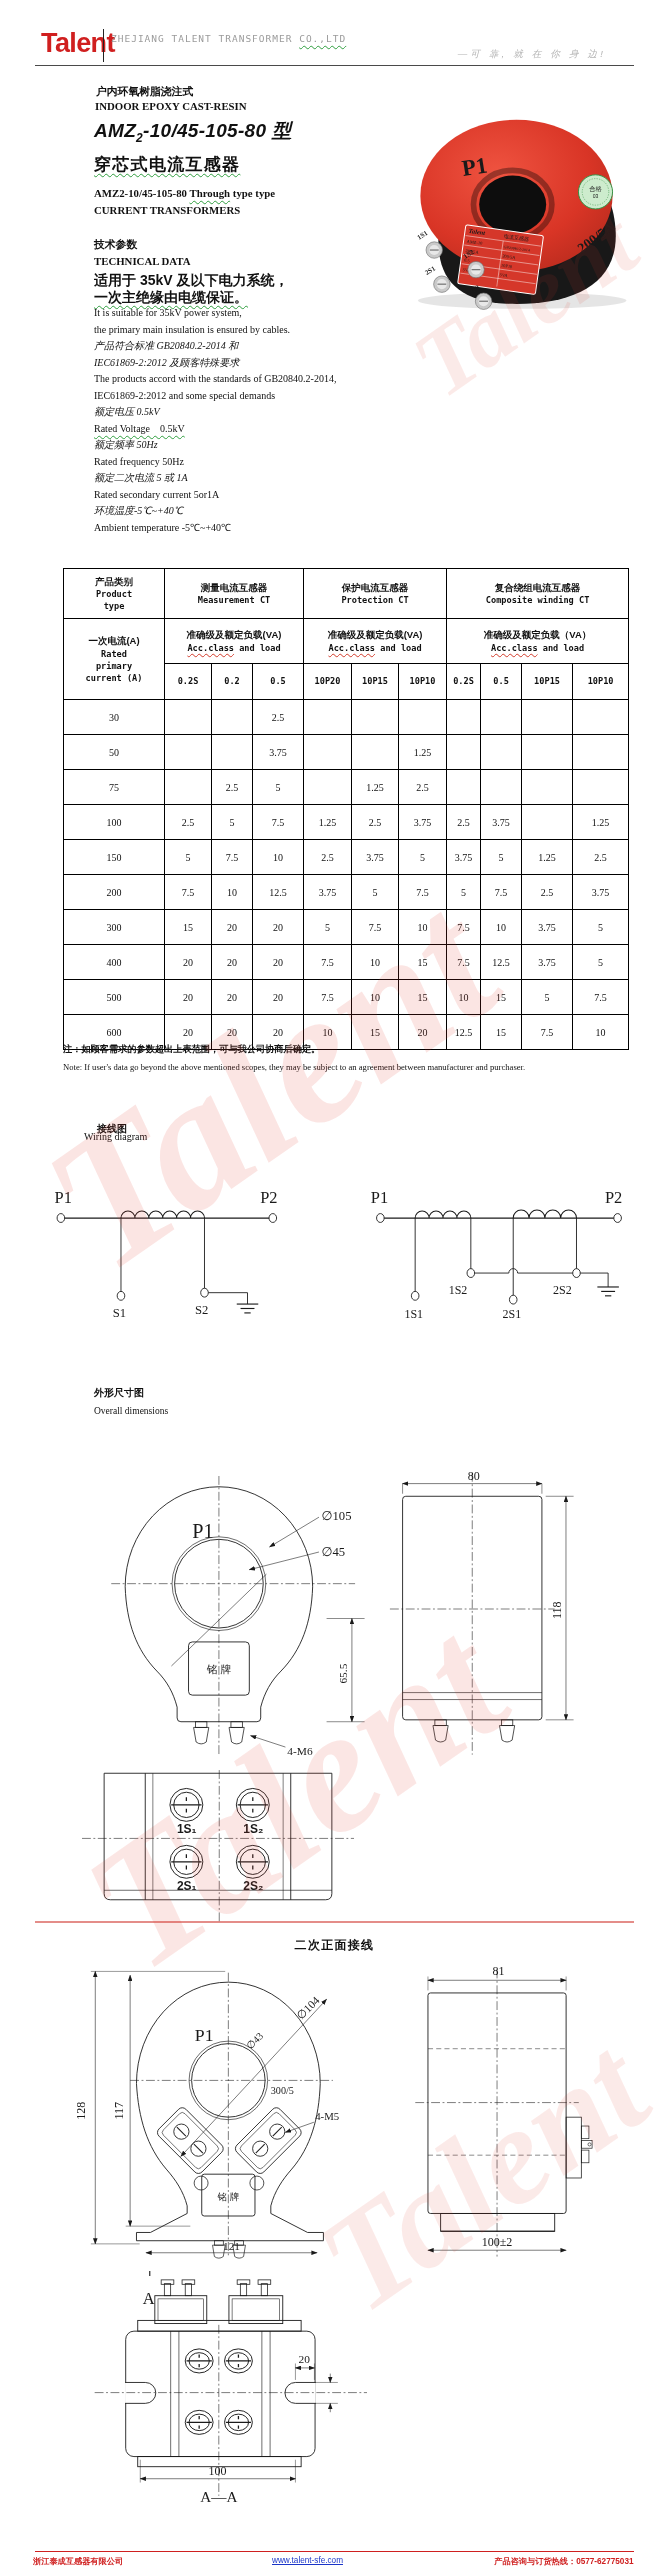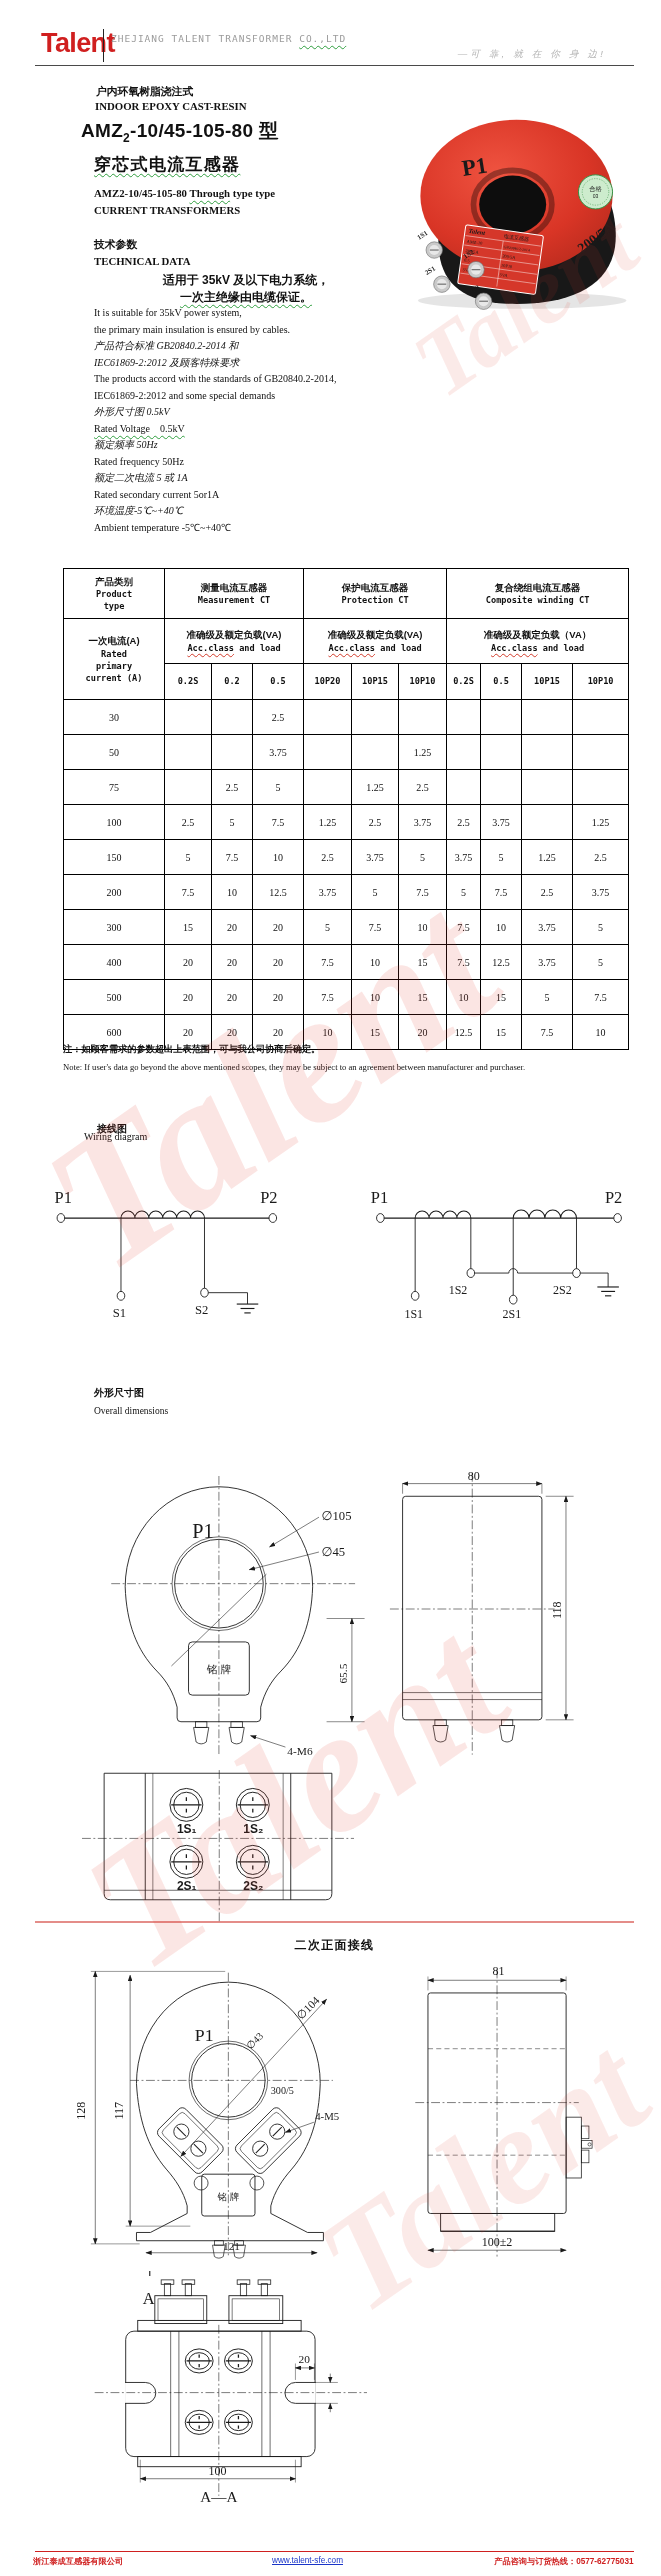--- a/index.html
+++ b/index.html
@@ -12,31 +12,31 @@
   .wavy-r{text-decoration:underline wavy #d23a2a;text-decoration-thickness:0.6px;text-underline-offset:1.9px;}
   
   .logo{left:41px;top:28px;font-size:27px;font-weight:900;color:#d01f1f;letter-spacing:-0.6px;font-family:"Liberation Sans",sans-serif;}
   .hdr-div{left:103px;top:29px;width:1.3px;height:33px;background:#222;}
   .company{left:111px;top:33px;font-size:9.5px;color:#9b9b9b;letter-spacing:1px;font-family:"DejaVu Sans Mono",monospace;}
   .tagline{top:48px;right:56px;font-size:9.5px;color:#b3b3b3;letter-spacing:3.2px;font-style:italic;}
   .hdr-rule{left:35px;top:65px;width:599px;height:1.3px;background:#4a4a4a;}
   
   .t-cn1{left:96px;top:85px;font-size:10.8px;font-weight:bold;}
   .t-en1{left:95px;top:100px;font-size:10.8px;}
-  .t-model{left:81px;top:118px;font-size:19px;font-weight:bold;letter-spacing:0.3px;}
+  .t-model{left:94px;top:118px;font-size:19px;font-weight:bold;letter-spacing:0.3px;font-style:italic;}
   .t-model sub{font-size:12px;}
   .t-model .und{text-decoration:underline;text-decoration-thickness:1.3px;}
   .t-cn2{left:94px;top:153px;font-size:17px;font-weight:bold;letter-spacing:1.3px;}
   .t-en2{left:94px;top:187px;font-size:10.8px;}
   .t-en3{left:94px;top:204px;font-size:10.8px;}
   .t-cn3{left:94px;top:238px;font-size:10.8px;font-weight:bold;}
   .t-en4{left:94px;top:255px;font-size:10.8px;}
   .tech{left:94px;top:272px;width:304px;}
   .tech div{height:16.5px;line-height:16.5px;white-space:pre;}
-  .cnb{font-weight:bold;font-size:12px;text-align:center;}
+  .cnb{font-weight:bold;font-size:14px;}
   .cni{font-family:"Liberation Serif",serif;font-style:italic;font-size:10px;}
   .en{font-family:"Liberation Serif",serif;font-size:10px;}
   
   .spec{left:63px;top:568px;width:564px;border-collapse:collapse;table-layout:fixed;}
   .spec th,.spec td{border:0.6px solid #000;padding:0;text-align:center;vertical-align:middle;}
   .spec{border:1.3px solid #000;padding-left:16px;}
   .cnh{font-size:9.5px;font-weight:bold;line-height:1.45;}
   .enh{font-size:8.6px;font-weight:bold;font-family:"DejaVu Sans Mono",monospace;line-height:1.4;word-break:break-all;}
   .h1 th{height:49px;}
   .h2 th{height:44px;}
@@ -83,21 +83,21 @@
   <div class="abs t-en4 serif b">TECHNICAL DATA</div>
   <div class="abs tech" id="tech-lines">
       <div class="cnb">适用于 35kV 及以下电力系统，</div>
       <div class="cnb wavy-g">一次主绝缘由电缆保证。</div>
       <div class="en">It is suitable for 35kV power system,</div>
       <div class="en">the primary main insulation is ensured by cables.</div>
       <div class="cni">产品符合标准 GB20840.2-2014 和</div>
       <div class="cni">IEC61869-2:2012 及顾客特殊要求</div>
       <div class="en">The products accord with the standards of GB20840.2-2014,</div>
       <div class="en">IEC61869-2:2012 and some special demands</div>
-      <div class="cni">外形尺寸图 0.5kV</div>
+      <div class="cni">额定电压 0.5kV</div>
       <div class="en wavy-g">Rated Voltage　0.5kV</div>
       <div class="cni">额定频率 50Hz</div>
       <div class="en">Rated frequency 50Hz</div>
       <div class="cni">额定二次电流 5 或 1A</div>
       <div class="en">Rated secondary current 5or1A</div>
       <div class="cni">环境温度-5℃~+40℃</div>
       <div class="en">Ambient temperature -5℃~+40℃</div>
     </div>
 
   <div class="abs" style="left:405px;top:116px;width:228px;height:196px;">

